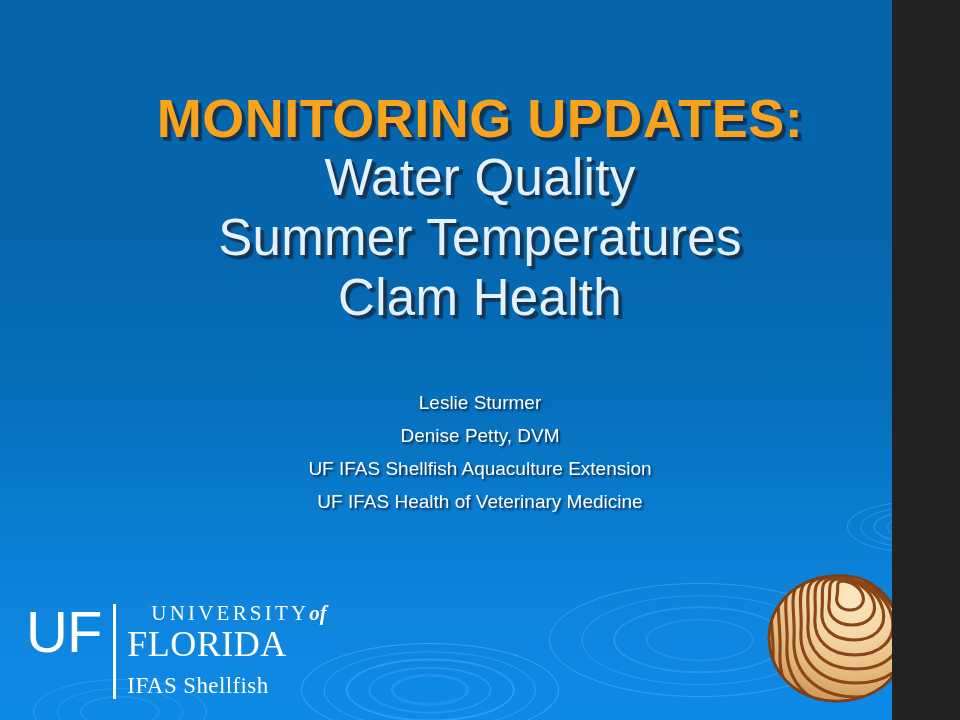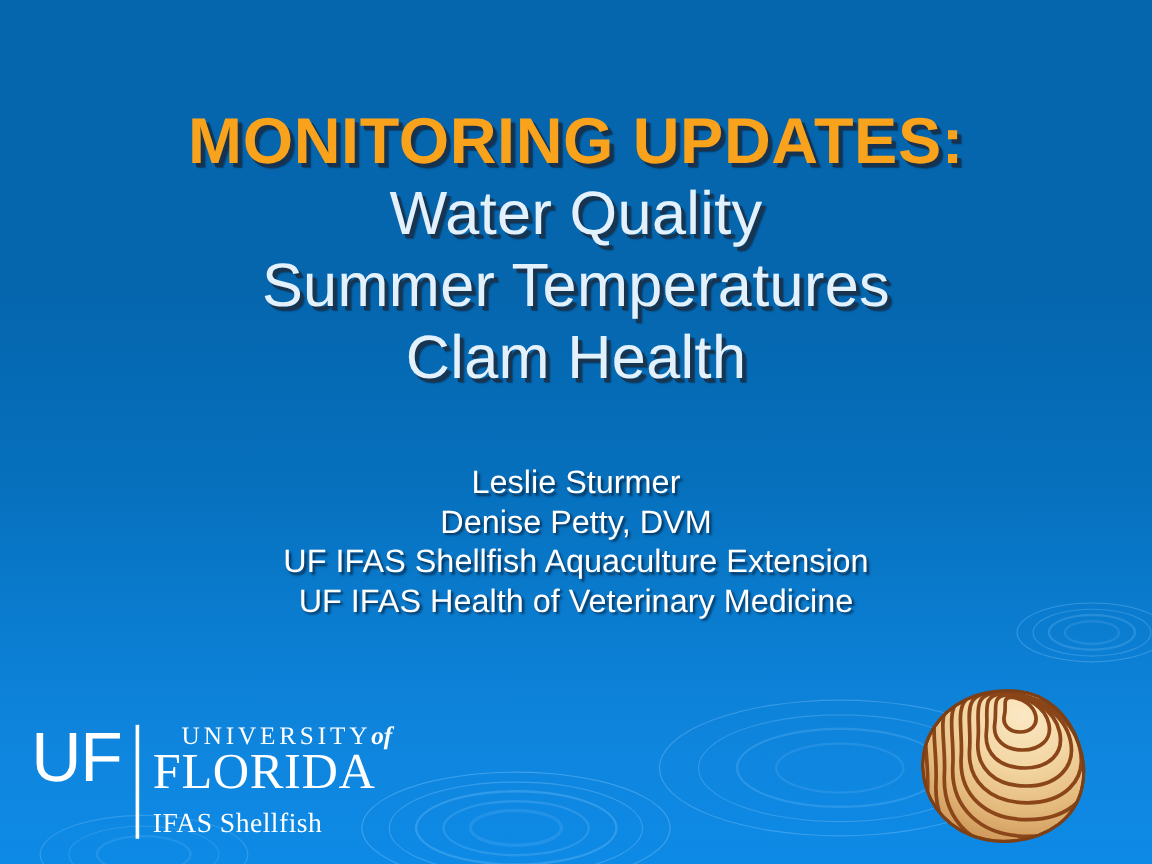--- a/index.html
+++ b/index.html
@@ -3,21 +3,21 @@
 <meta charset="utf-8">
 <title>Monitoring Updates Title Slide</title>
 <style>
   html, body {
     margin: 0;
     padding: 0;
     background: #222;
   }
   #slide {
     position: relative;
-    width: 960px;
+    width: 892px;
     height: 720px;
     overflow: hidden;
     font-family: "Liberation Sans", sans-serif;
     background: linear-gradient(to bottom,
                 #0566ae 0%,
                 #0566ae 34%,
                 #0670bd 56%,
                 #0b7ed2 74%,
                 #0f86df 88%,
                 #0d8ae6 100%);
@@ -67,21 +67,21 @@
 
   
   .author-block {
     position: absolute;
     top: 386px;
     left: 0;
     width: 960px;
     text-align: center;
   }
   .author-line {
-    font-size: 27px;
+    font-size: 19px;
     line-height: 33px;
     color: #ffffff;
     text-shadow: 2px 2px 2px rgba(8,30,55,0.75);
     white-space: nowrap;
   }
 
   
   .uf-logo {
     position: absolute;
     left: 26px;
@@ -117,21 +117,21 @@
     letter-spacing: 3.2px;
     white-space: nowrap;
     margin-left: 24px;
   }
   .uf-university .of {
     font-style: italic;
     font-weight: bold;
     letter-spacing: 0;
   }
   .uf-florida {
-    font-size: 42px;
+    font-size: 36px;
     line-height: 40px;
     letter-spacing: 0.5px;
     font-weight: normal;
   }
   .uf-ifas {
     font-size: 23px;
     line-height: 26px;
     margin-top: 9px;
     letter-spacing: 0.4px;
     white-space: nowrap;

